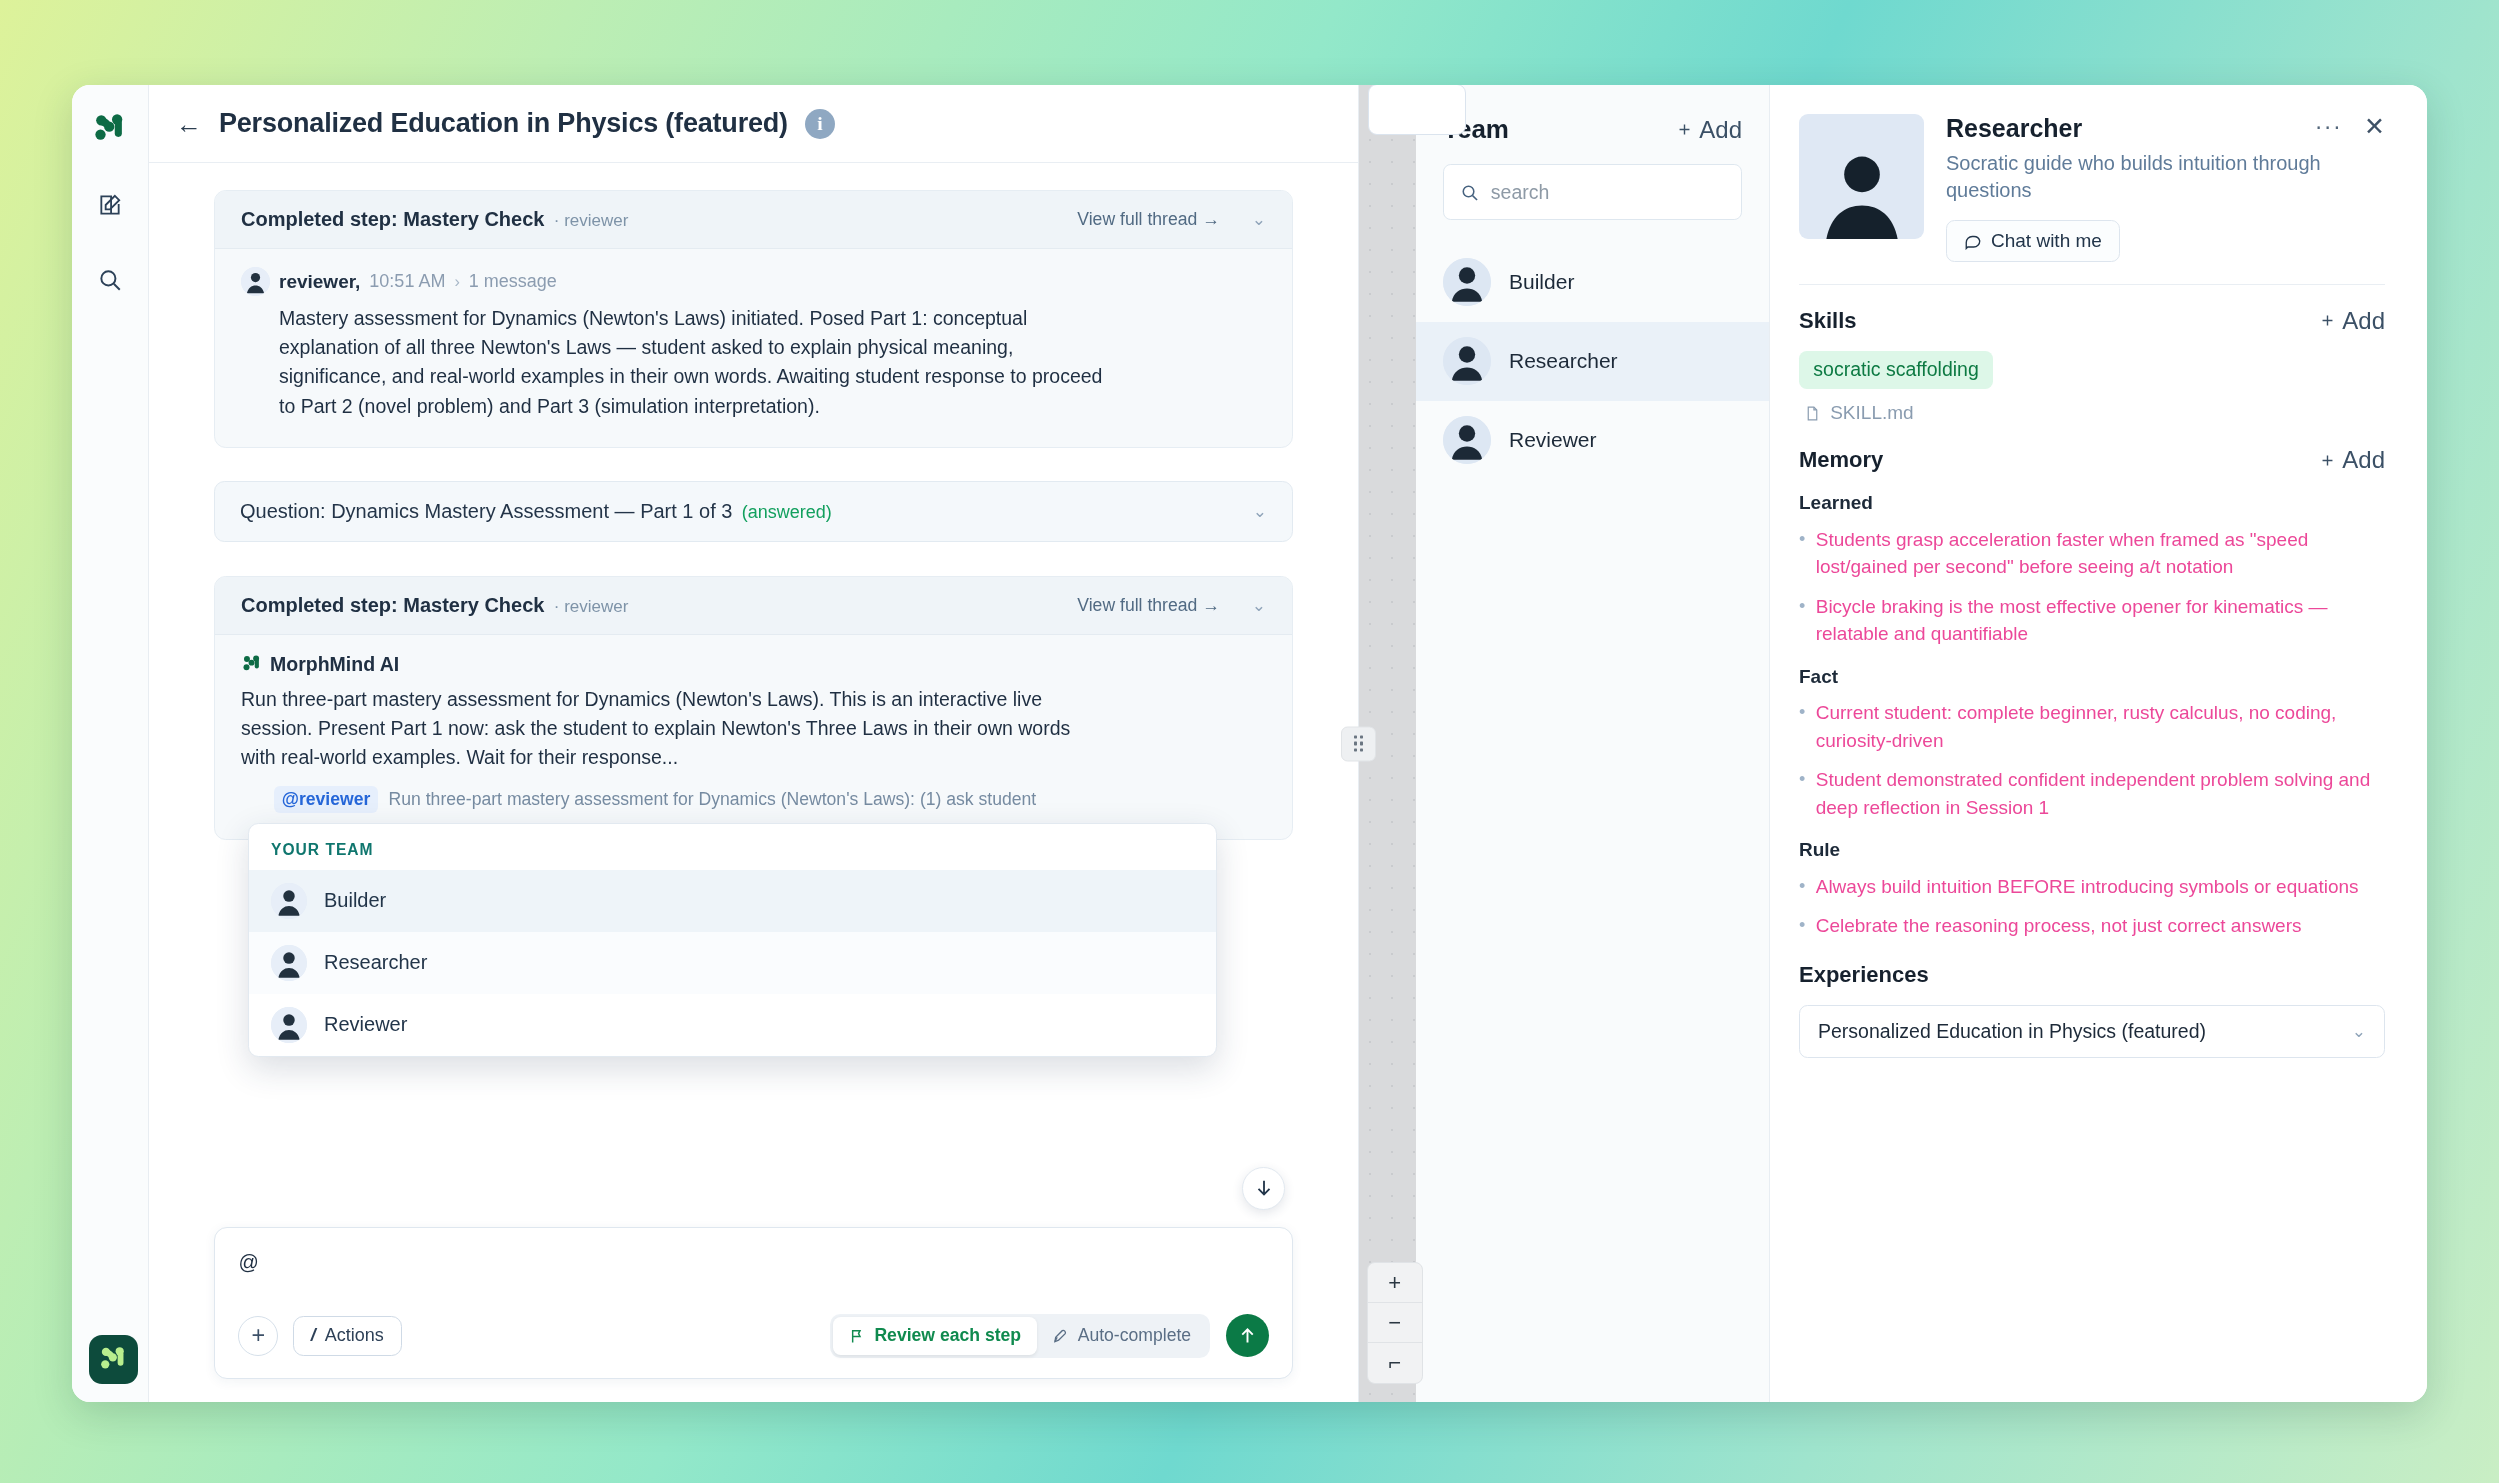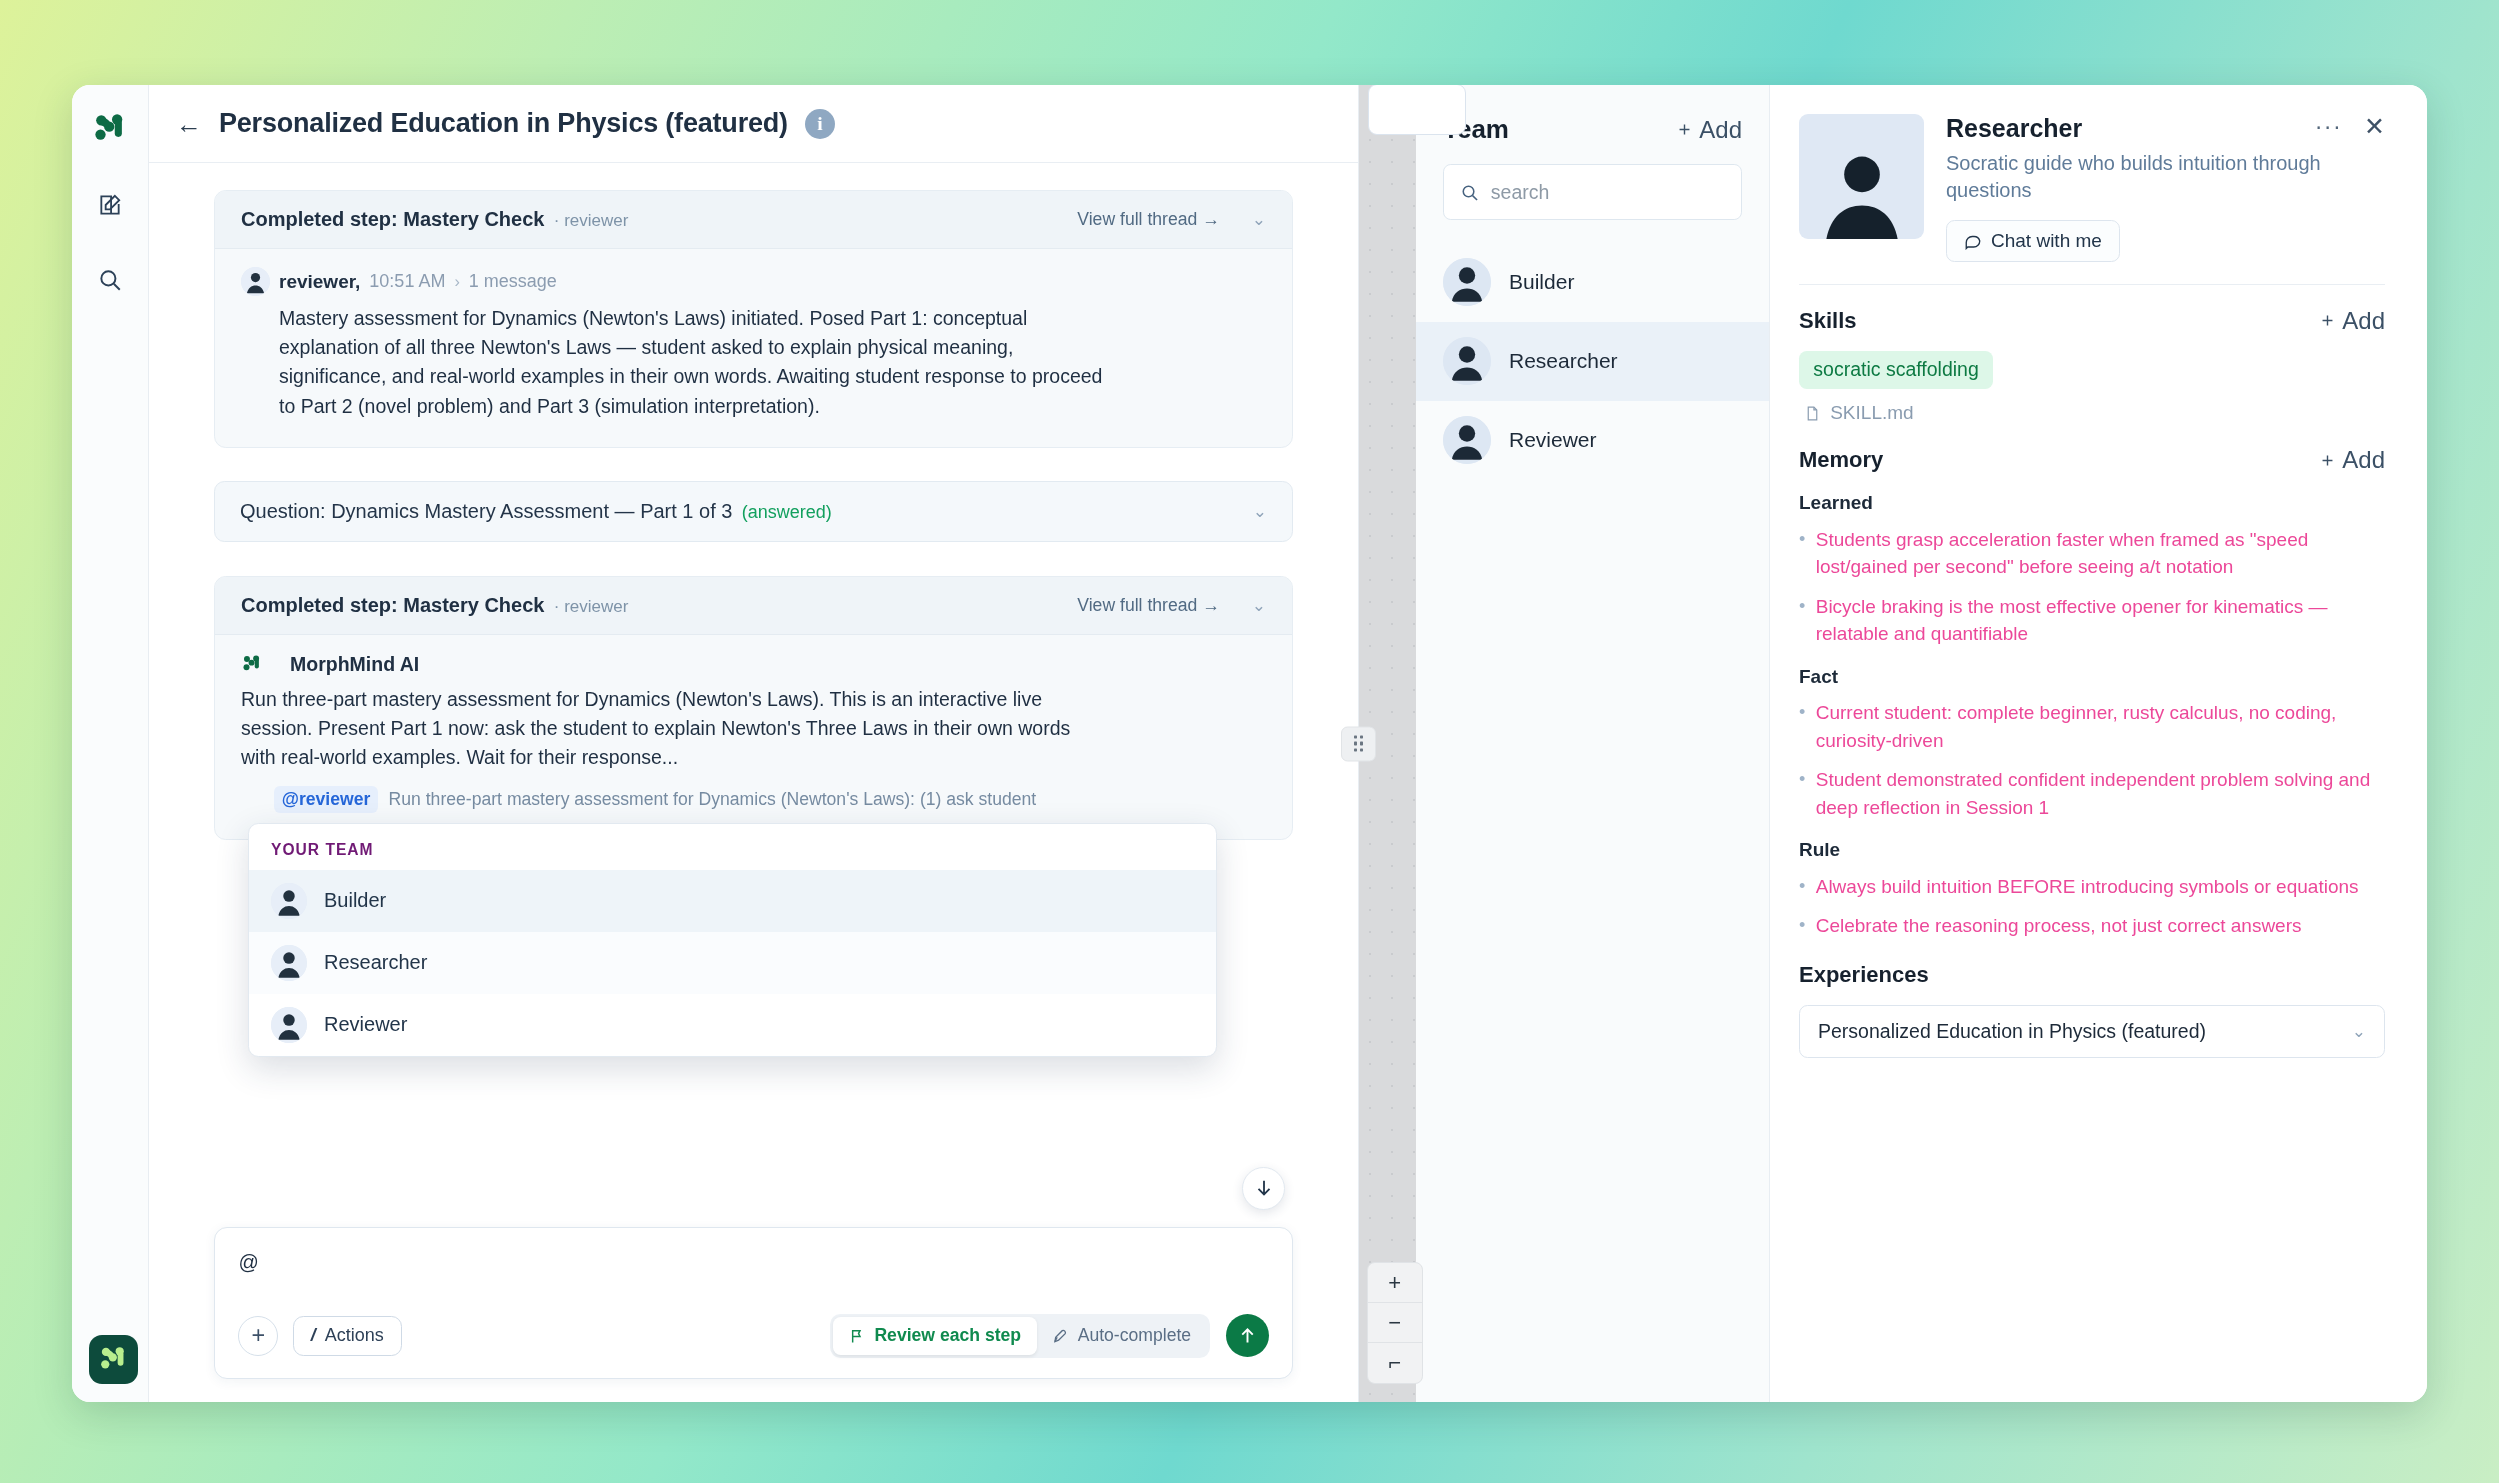--- a/index.html
+++ b/index.html
@@ -95,21 +95,21 @@
   .msg-time { font-size: 18px; color: #8b9cb0; }
   .msg-count { font-size: 18px; color: #8b9cb0; }
   .msg-arrow { font-size: 16.3px; color: #a8b8c8; }
   .status-row { display: flex; align-items: center; gap: 9px; margin: 9px 0 6.5px 38px; }
   .status-text { font-size: 19px; color: #5e7ea3; }
   .msg-text {
     margin-left: 38px;
     font-size: 19.5px; line-height: 1.50;
     color: #1f2f42; max-width: 839px;
   }
-  .brand-row { display:flex; align-items:center; gap: 27px; margin-bottom: 9px; }
+  .brand-row { display:flex; align-items:center; gap: 7px; margin-bottom: 9px; }
   .brand-name { font-size: 19.5px; font-weight: 600; color: #203043; }
 
   .question-bar {
     background: #f4f8fb;
     border: 0.7px solid #e2eaf1;
     border-radius: 10.4px;
     padding: 18px 25px;
     display: flex; align-items: center; justify-content: space-between;
     margin-bottom: 34px;
   }
@@ -131,21 +131,21 @@
     width: 969px;
     background: #ffffff;
     border: 0.7px solid #e2e9f0;
     border-radius: 10.4px;
     box-shadow: 0 11.7px 33px rgba(30,50,80,0.16);
     overflow: hidden;
     z-index: 40;
   }
   .pop-label {
     font-size: 15.6px; letter-spacing: 1px; font-weight: 700;
-    color: #701a75; padding: 17px 22px 10.4px 22px;
+    color: #0f766e; padding: 17px 22px 10.4px 22px;
   }
   .pop-item {
     display: flex; align-items: center; gap: 17px;
     padding: 13px 22px; cursor: pointer;
   }
   .pop-item.sel { background: #eef4f9; }
   .pop-item.alt { background: #fafcfe; }
   .pop-name { font-size: 20px; color: #22354a; }
   .avatar-md {
     width: 36px; height: 36px; border-radius: 50%;

